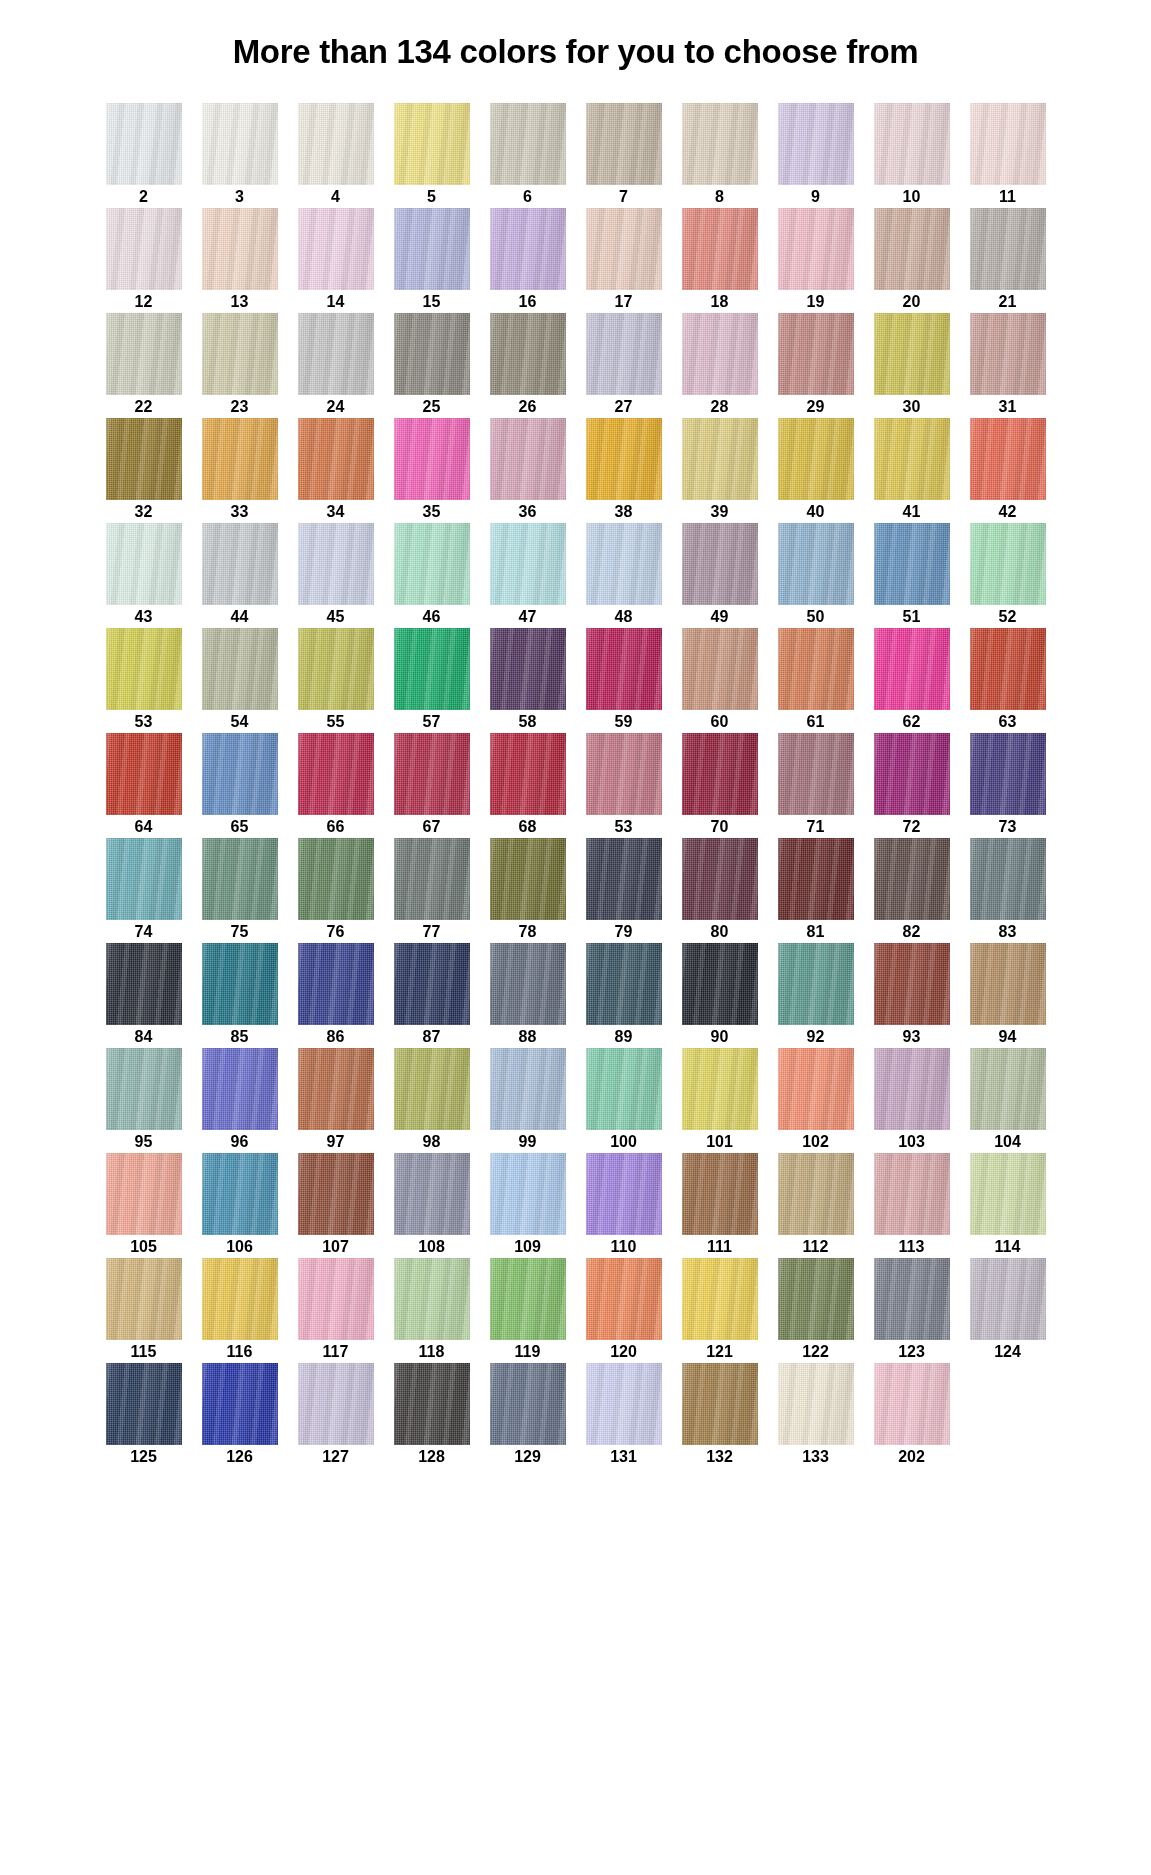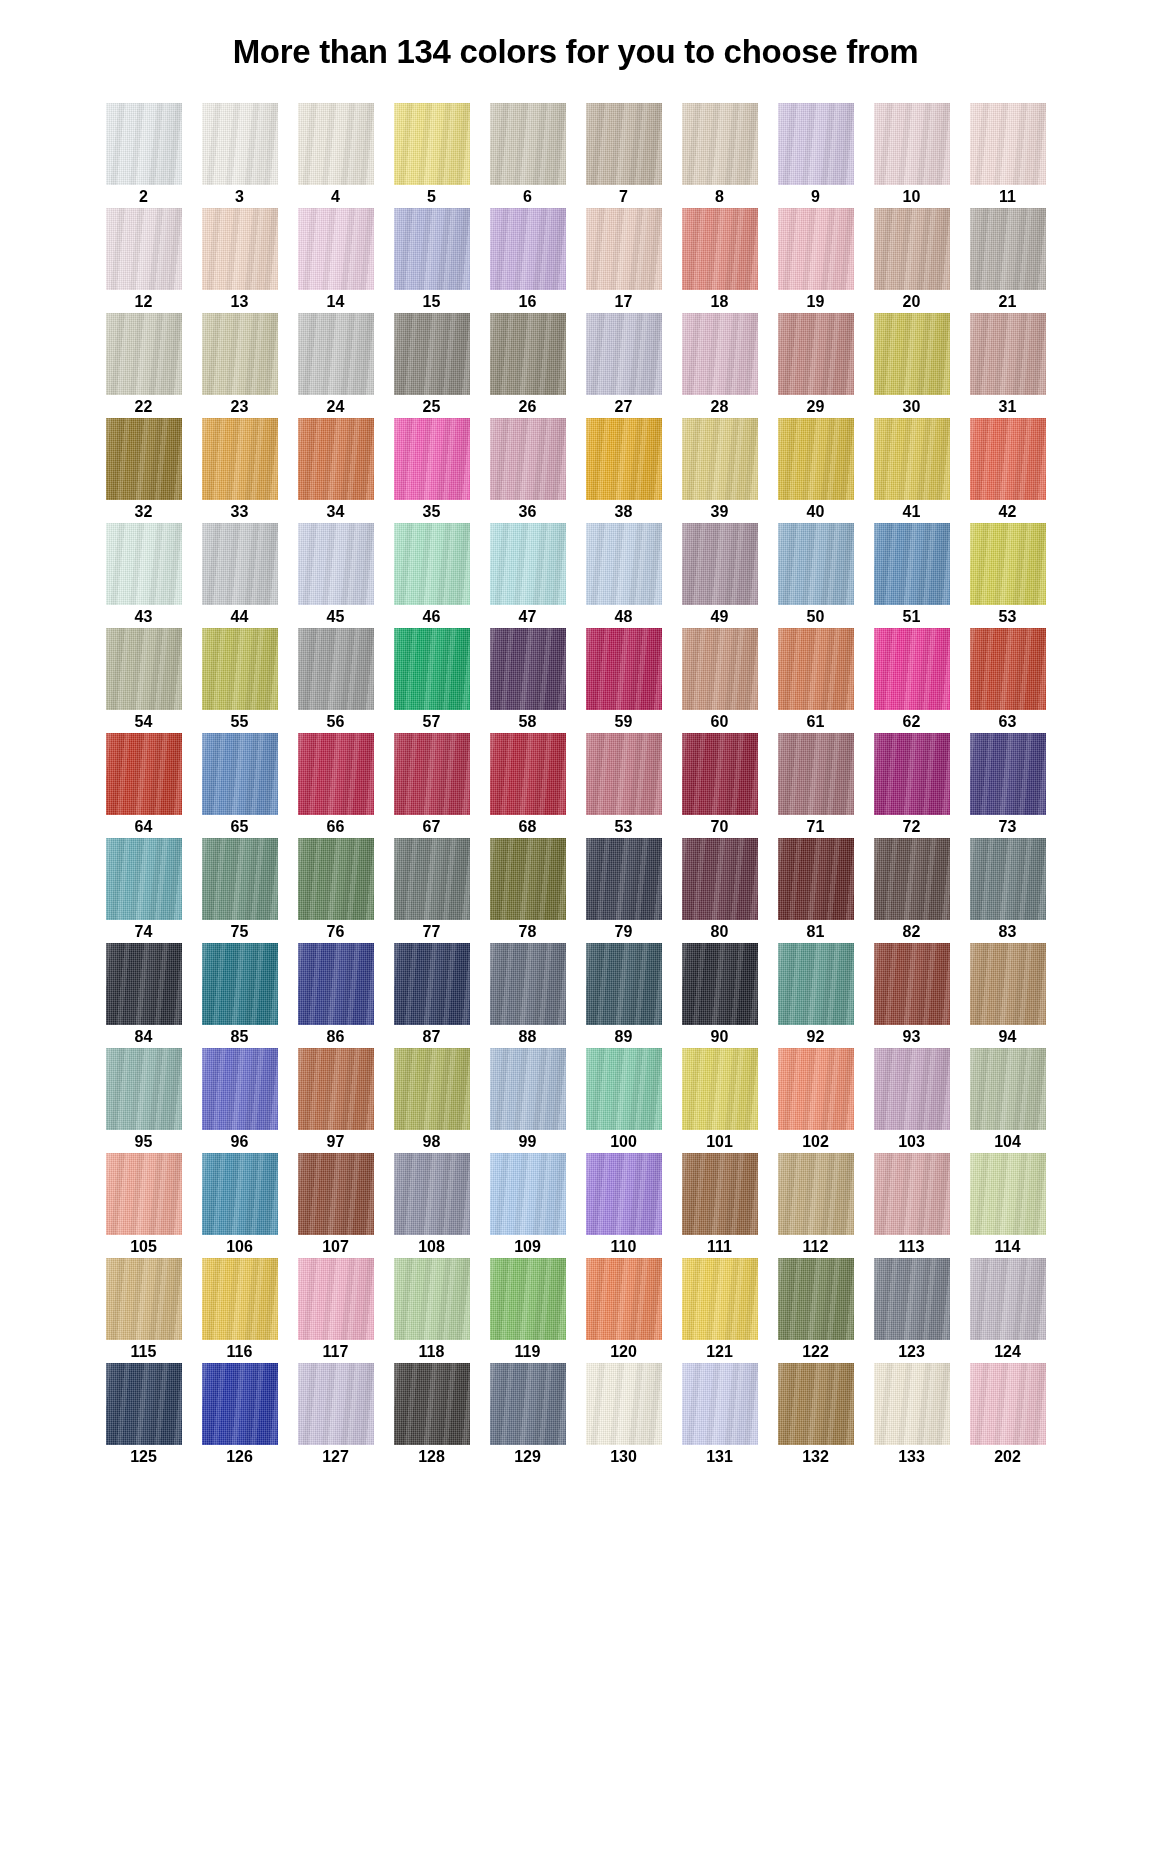--- a/index.html
+++ b/index.html
@@ -300,36 +300,36 @@
       </div>
       <div class="swatch-cell">
         <div class="swatch-chip" style="background-color: rgb(139, 176, 205);"></div>
         <div class="swatch-label">50</div>
       </div>
       <div class="swatch-cell">
         <div class="swatch-chip" style="background-color: rgb(91, 141, 187);"></div>
         <div class="swatch-label">51</div>
       </div>
       <div class="swatch-cell">
+        <div class="swatch-chip" style="background-color: rgb(162, 224, 182);"></div>
+        <div class="swatch-label">52</div>
+      </div>
+      <div class="swatch-cell">
         <div class="swatch-chip" style="background-color: rgb(210, 207, 74);"></div>
         <div class="swatch-label">53</div>
       </div>
       <div class="swatch-cell">
         <div class="swatch-chip" style="background-color: rgb(181, 183, 154);"></div>
         <div class="swatch-label">54</div>
       </div>
       <div class="swatch-cell">
         <div class="swatch-chip" style="background-color: rgb(188, 188, 79);"></div>
         <div class="swatch-label">55</div>
       </div>
       <div class="swatch-cell">
-        <div class="swatch-chip" style="background-color: rgb(153, 155, 155);"></div>
-        <div class="swatch-label">56</div>
-      </div>
-      <div class="swatch-cell">
         <div class="swatch-chip" style="background-color: rgb(10, 167, 97);"></div>
         <div class="swatch-label">57</div>
       </div>
       <div class="swatch-cell">
         <div class="swatch-chip" style="background-color: rgb(74, 45, 88);"></div>
         <div class="swatch-label">58</div>
       </div>
       <div class="swatch-cell">
         <div class="swatch-chip" style="background-color: rgb(180, 20, 79);"></div>
         <div class="swatch-label">59</div>
@@ -602,24 +602,20 @@
         <div class="swatch-chip" style="background-color: rgb(202, 194, 221);"></div>
         <div class="swatch-label">127</div>
       </div>
       <div class="swatch-cell">
         <div class="swatch-chip" style="background-color: rgb(57, 54, 52);"></div>
         <div class="swatch-label">128</div>
       </div>
       <div class="swatch-cell">
         <div class="swatch-chip" style="background-color: rgb(92, 106, 129);"></div>
         <div class="swatch-label">129</div>
-      </div>
-      <div class="swatch-cell">
-        <div class="swatch-chip" style="background-color: rgb(246, 242, 226);"></div>
-        <div class="swatch-label">130</div>
       </div>
       <div class="swatch-cell">
         <div class="swatch-chip" style="background-color: rgb(204, 208, 240);"></div>
         <div class="swatch-label">131</div>
       </div>
       <div class="swatch-cell">
         <div class="swatch-chip" style="background-color: rgb(158, 122, 66);"></div>
         <div class="swatch-label">132</div>
       </div>
       <div class="swatch-cell">

